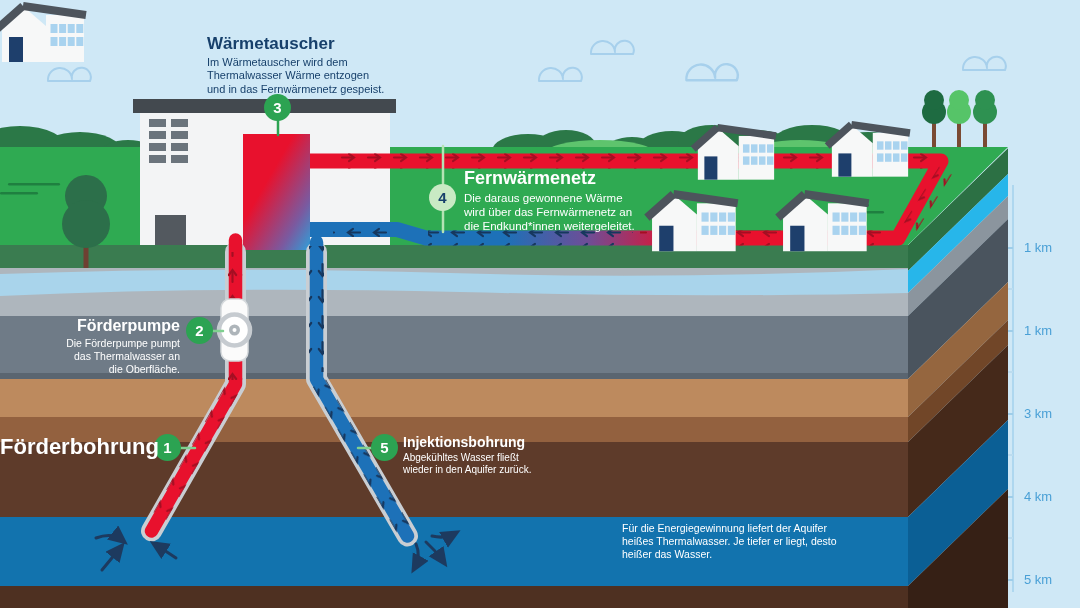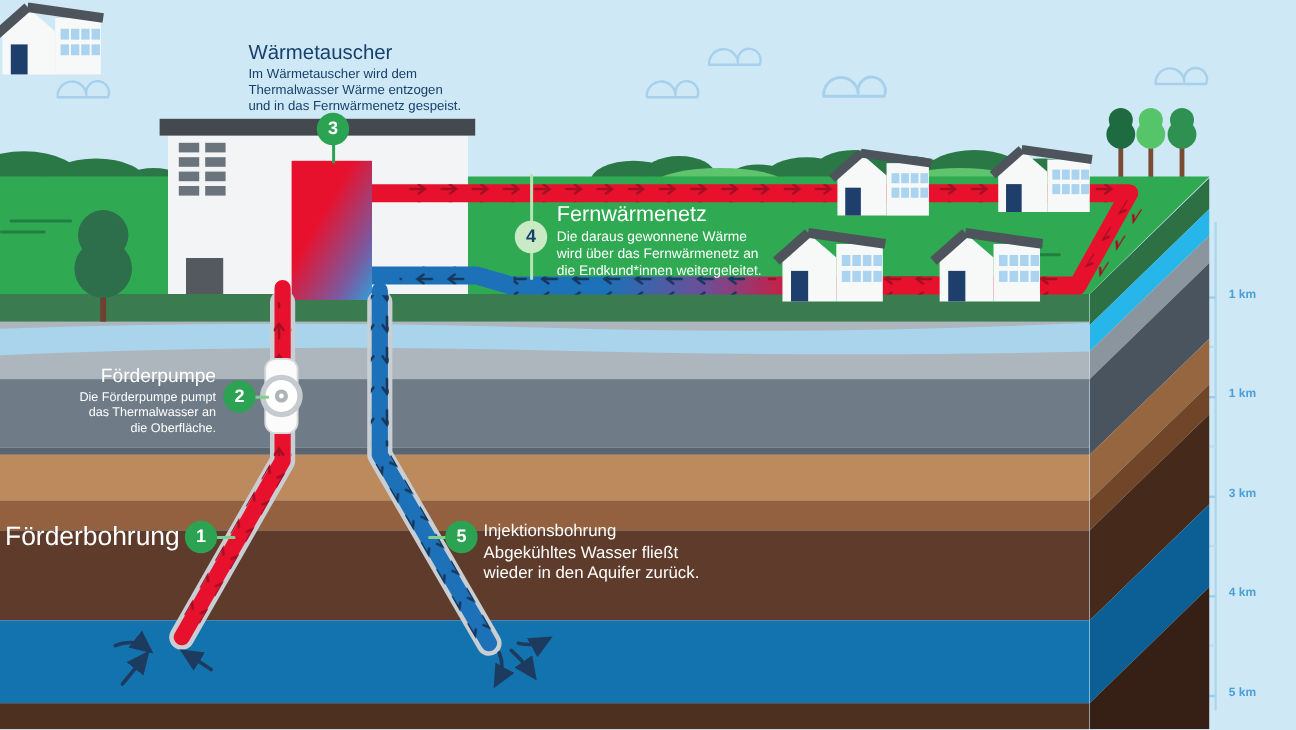--- a/index.html
+++ b/index.html
@@ -1,47 +1,47 @@
 <!DOCTYPE html>
 <html><head>
 <meta charset="utf-8">
 <style>
   html,body{margin:0;padding:0;background:#cfe8f6;}
   .stage{position:relative;width:1080px;height:608px;overflow:hidden;background:#cfe8f6;
          font-family:"Liberation Sans",sans-serif;}
   .scene{position:absolute;left:0;top:0;}
   .co{position:absolute;}
-  .co h3{margin:0;font-weight:normal;}
+  .co h3{margin:0;font-weight:bold;}
   .co p{margin:2px 0 0;white-space:pre-line;line-height:1.22;}
   .navy{color:#17406b;}
   .white{color:#ffffff;}
   .right{text-align:right;}
   .co-waerme{left:207px;top:34px;width:230px;}
   .co-waerme h3{font-size:17px;}
   .co-waerme p{font-size:11px;}
   .co-fern{left:464px;top:168px;width:240px;}
   .co-fern h3{font-size:18px;}
   .co-fern p{font-size:11.5px;}
-  .co-pumpe{left:0;top:305px;width:180px;}
+  .co-pumpe{left:0;top:317px;width:180px;}
   .co-pumpe h3{font-size:16px;}
   .co-pumpe p{font-size:10.5px;}
   .co-foerder{left:0;top:434px;width:154px;}
   .co-foerder h3{font-size:22px;text-align:center;}
   .co-foerder p{font-size:10.5px;}
   .co-injekt{left:403px;top:434px;width:230px;}
   .co-injekt h3{font-size:14px;}
-  .co-injekt p{font-size:14px;}
+  .co-injekt p{font-size:10px;}
   .co-aquifer{left:622px;top:520px;width:290px;}
   .co-aquifer h3{font-size:15px;}
   .co-aquifer p{font-size:10.5px;}
   .badge{position:absolute;width:27px;height:27px;border-radius:50%;background:#2ca352;
          color:#fff;font-weight:bold;font-size:15px;display:flex;align-items:center;
          justify-content:center;}
   .badge.pale{background:#c9eac4;color:#17406b;}
-  .depth{position:absolute;left:1024px;color:#4aa0d6;font-size:10px;font-weight:bold;}
+  .depth{position:absolute;left:1024px;color:#4aa0d6;font-size:13px;font-weight:normal;}
 </style>
 </head>
 <body>
 
 <div class="stage">
 
 <svg class="scene" width="1080" height="608" viewBox="0 0 1080 608" aria-hidden="true">
   <defs>
     <linearGradient id="gx" x1="0" y1="0" x2="1" y2="1">
       <stop offset="0" stop-color="#e8112d"></stop>
@@ -327,20 +327,23 @@
   <h3>Förderbohrung</h3>
 </div>
 
 <div class="co co-injekt white">
   <h3>Injektionsbohrung</h3>
   <p>Abgekühltes Wasser fließt
 wieder in den Aquifer zurück.</p>
 </div>
 
 <div class="co co-aquifer white">
+  <p>Für die Energiegewinnung liefert der Aquifer
+heißes Thermalwasser. Je tiefer er liegt, desto
+heißer das Wasser.</p>
 </div>
 
 <div class="depth" style="top:240px;">1 km</div>
 <div class="depth" style="top:323px;">1 km</div>
 <div class="depth" style="top:406px;">3 km</div>
 <div class="depth" style="top:489px;">4 km</div>
 <div class="depth" style="top:572px;">5 km</div>
 
 </div>
 

